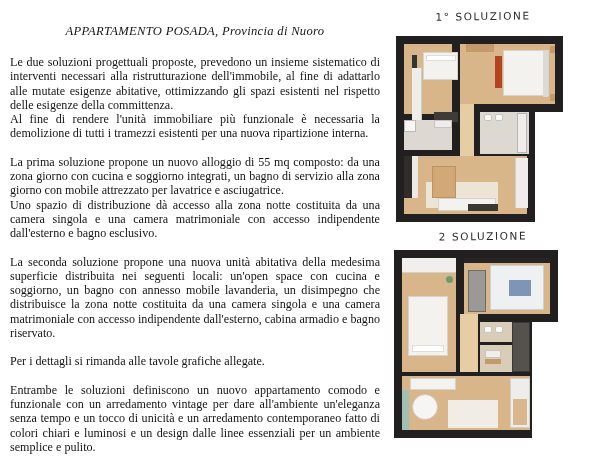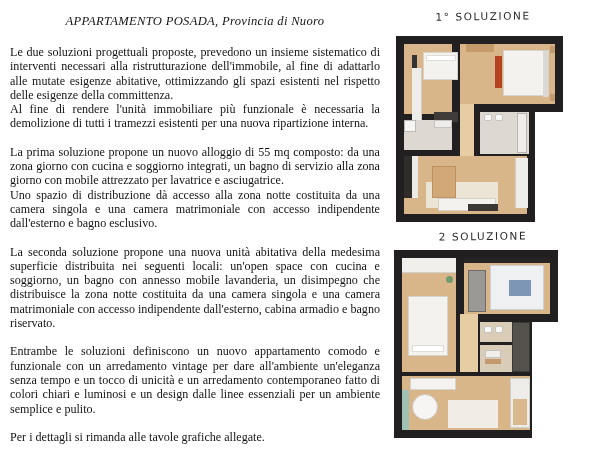--- a/index.html
+++ b/index.html
@@ -1,21 +1,21 @@
 <!DOCTYPE html>
 <html style="--wall: #211f20; --wood: #d9b68a; --woodlight: #e6cda4; --red: #b5431f; --green: #9fc0b2;"><head>
 <meta charset="utf-8">
 <style>
   html,body{margin:0;padding:0;}
   body{width:600px;height:460px;overflow:hidden;background:#fff;}
   .page{position:relative;width:600px;height:460px;background:#fff;
         font-family:"Liberation Serif", serif;color:#111;}
 
   
-  .text-col{position:absolute;left:10px;top:14px;width:370px;}
+  .text-col{position:absolute;left:10px;top:24px;width:370px;}
   .doc-title{margin:0 0 16px 0;font-size:12.6px;font-weight:normal;font-style:italic;
              text-align:center;letter-spacing:.3px;color:#151515;}
   .para{margin:0 0 14px 0;font-size:12.1px;line-height:14.3px;text-align:justify;
         white-space:pre-line;color:#141414;}
   .para:last-child{margin-bottom:0;}
 
   
   .plans-col{position:absolute;left:388px;top:0;width:212px;height:344px;}
   .plan-label{position:absolute;left:0;width:190px;text-align:center;
               font-family:"DejaVu Sans", sans-serif;font-size:10.5px;letter-spacing:1.6px;
@@ -102,22 +102,22 @@
 
 <div class="page">
 
   <div class="text-col">
     <h1 class="doc-title">APPARTAMENTO POSADA, Provincia di Nuoro</h1>
     <p class="para">Le due soluzioni progettuali proposte, prevedono un insieme sistematico di interventi necessari alla ristrutturazione dell'immobile, al fine di adattarlo alle mutate esigenze abitative, ottimizzando gli spazi esistenti nel rispetto delle esigenze della committenza.
 Al fine di rendere l'unità immobiliare più funzionale è necessaria la demolizione di tutti i tramezzi esistenti  per una nuova ripartizione interna.</p>
     <p class="para">La prima soluzione propone un nuovo alloggio di 55 mq composto: da una zona giorno con cucina e soggiorno integrati, un bagno di servizio alla zona giorno con mobile attrezzato per lavatrice e asciugatrice.
 Uno spazio di distribuzione dà accesso alla zona notte costituita da una camera singola e una camera matrimoniale con accesso indipendente dall'esterno e bagno esclusivo.</p>
     <p class="para">La seconda soluzione propone una nuova unità abitativa della medesima superficie distribuita nei seguenti locali: un'open space con cucina e soggiorno, un bagno  con annesso mobile lavanderia, un disimpegno che distribuisce la zona notte costituita da una camera singola e una camera matrimoniale con accesso indipendente dall'esterno, cabina armadio e bagno riservato.</p>
+    <p class="para">Per i dettagli si rimanda alle tavole grafiche allegate.</p>
     <p class="para">Entrambe le soluzioni definiscono un nuovo appartamento comodo e funzionale con un arredamento vintage per dare all'ambiente un'eleganza senza tempo e un tocco di unicità e un arredamento contemporaneo fatto  di colori  chiari e luminosi e un design dalle linee essenziali per un ambiente semplice e pulito.</p>
-    <p class="para">Per i dettagli si rimanda alle tavole grafiche allegate.</p>
   </div>
 
   <div class="plans-col">
 
     <div class="plan-label label-1">1° SOLUZIONE</div>
 
     <div class="plan plan1">
       <div class="base p1-base-top"></div>
       <div class="base p1-base-bottom"></div>
 

